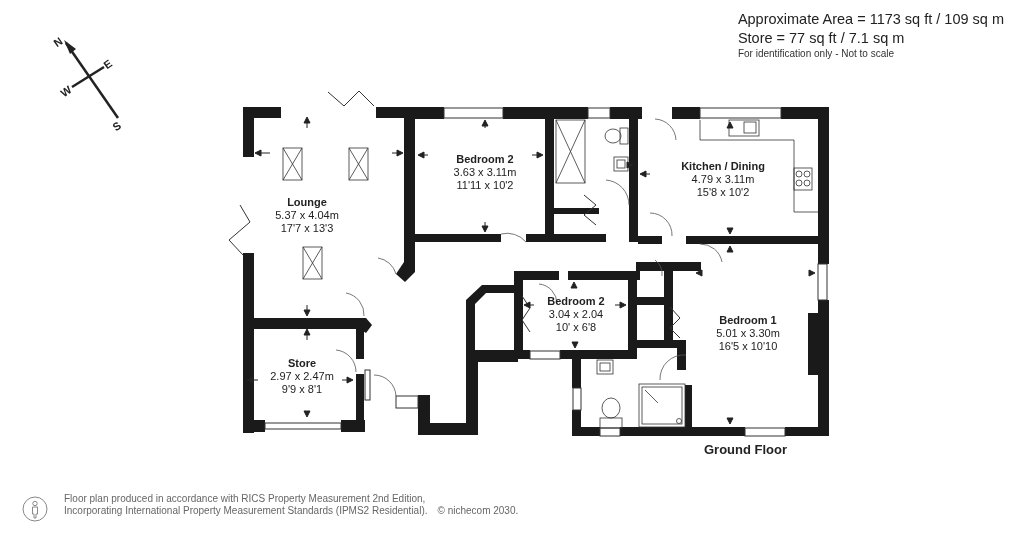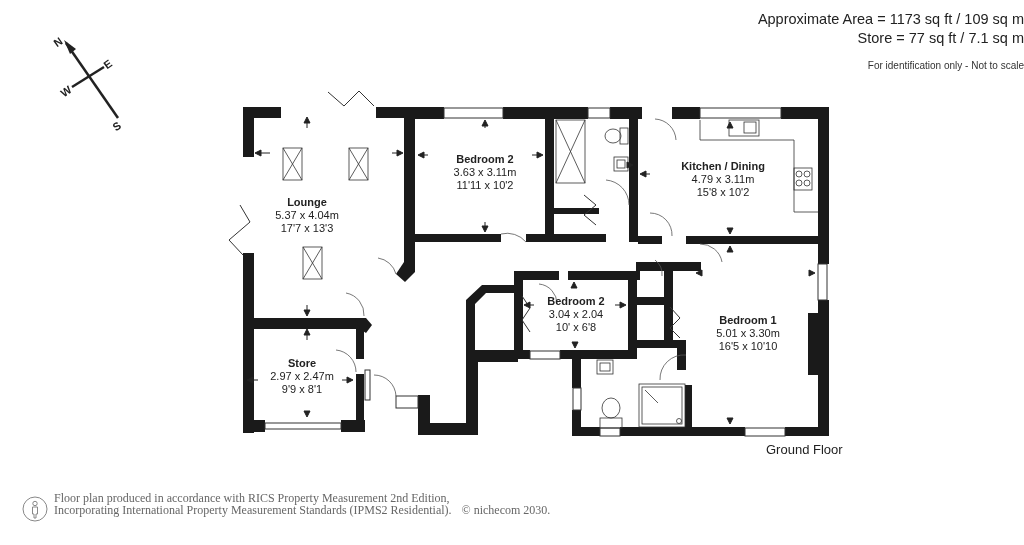--- a/index.html
+++ b/index.html
@@ -1,23 +1,23 @@
 <!DOCTYPE html>
 <html><head>
 <meta charset="utf-8">
 <style>
   html, body { margin:0; padding:0; background:#ffffff; }
   body { width:1024px; height:545px; position:relative; overflow:hidden; font-family:"Liberation Sans", sans-serif; color:#222; }
-  .area-block { position:absolute; right:0; top:10px; text-align:right; }
+  .area-block { position:absolute; right:20px; top:10px; text-align:left; }
   .area-line { font-size:14.5px; line-height:19px; color:#222; }
-  .area-note { font-size:10px; color:#333; margin-top:12px; }
-  .floor-label { position:absolute; left:766px; top:442px; font-weight:normal; font-size:13px; color:#222; }
+  .area-note { font-size:10px; color:#333; margin-top:0; }
+  .floor-label { position:absolute; left:704px; top:442px; font-weight:bold; font-size:13px; color:#222; }
   .footer { position:absolute; left:22px; top:493px; display:flex; align-items:flex-start; }
   .footer-icon { width:26px; height:26px; margin-top:3px; }
-  .footer-text { margin-left:6px; font-size:12px; line-height:11.5px; color:#666;font-family:Liberation Serif, serif; }
+  .footer-text { margin-left:16px; font-size:10px; line-height:11.5px; color:#666; }
   .footer-text .line2 { white-space:nowrap; }
   .copyright { margin-left:10px; }
   svg.plan { position:absolute; left:0; top:0; }
   .room-label { font-size:11px; font-weight:bold; fill:#222; }
   .room-dim { font-size:11px; fill:#222; }
 </style>
 </head>
 <body>
 
 <svg class="plan" width="1024" height="545" viewBox="0 0 1024 545">

